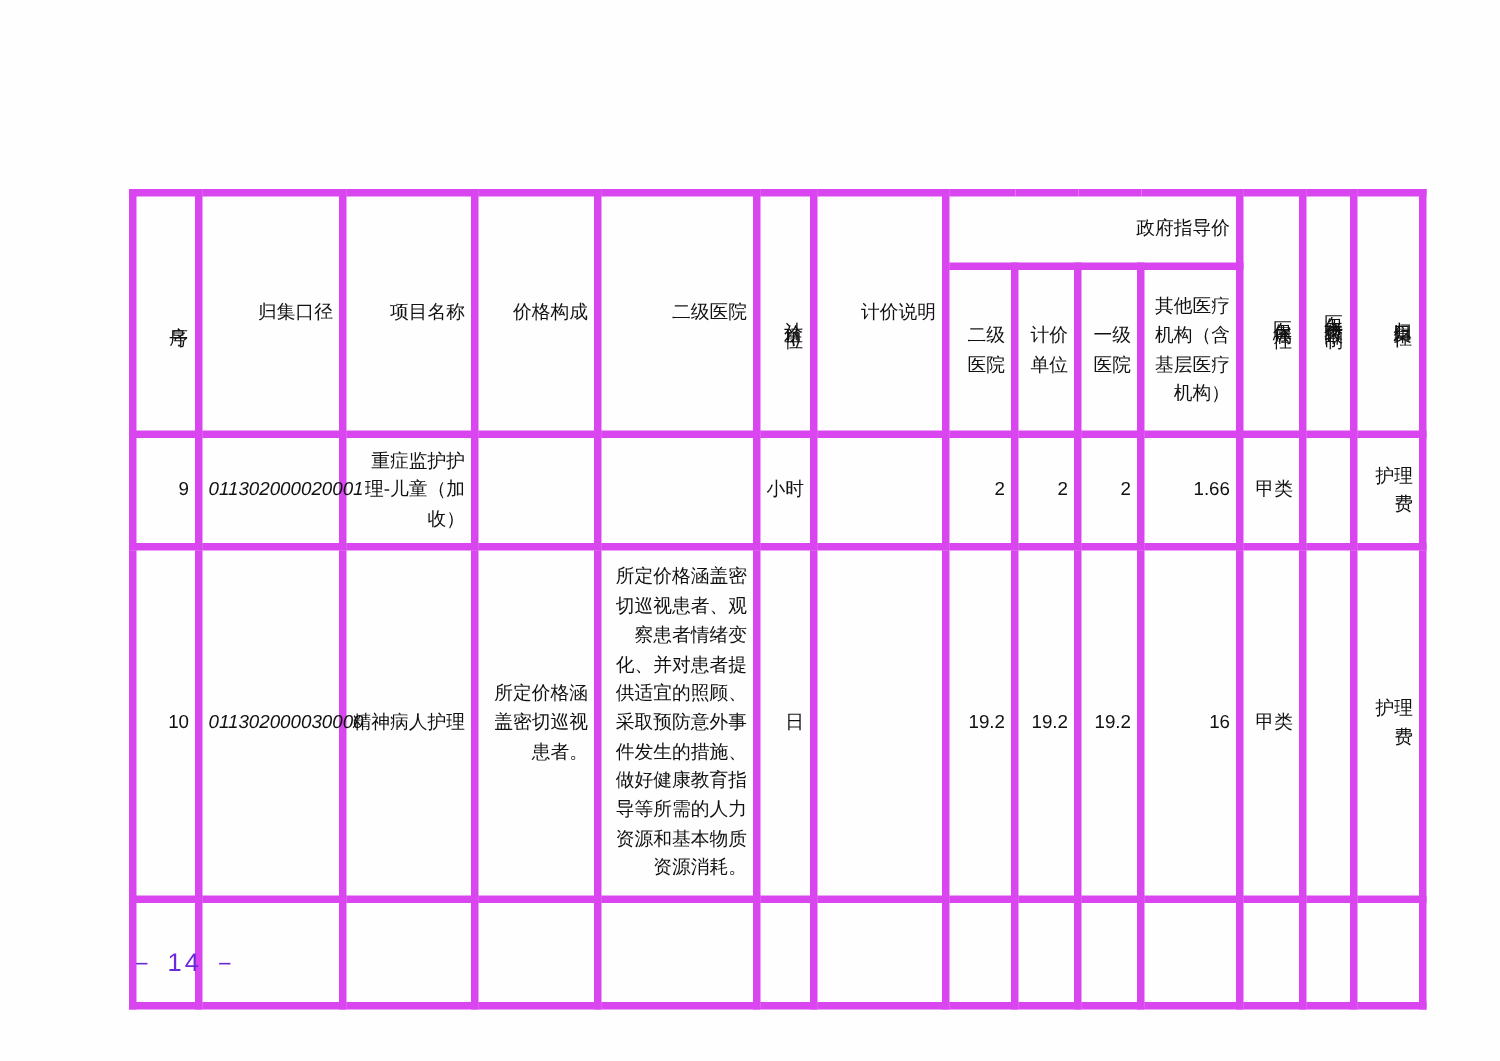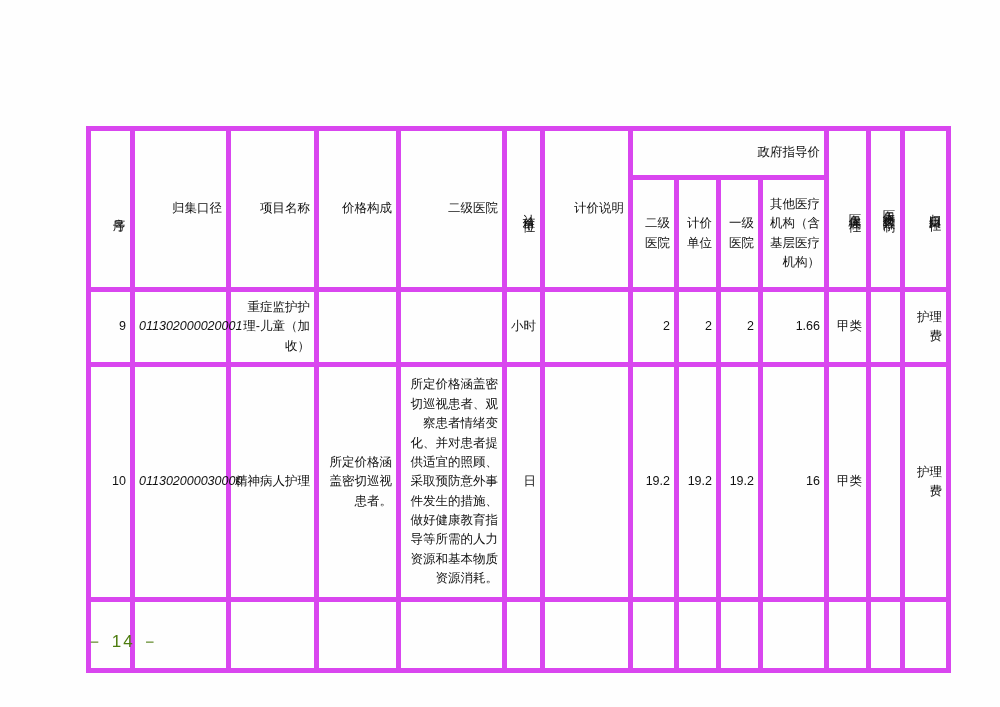--- a/index.html
+++ b/index.html
@@ -98,21 +98,21 @@
     letter-spacing: 0px;
     font-style: italic;
   }
   .page-number {
     position: absolute;
     left: 86px;
     top: 630px;
     width: 120px;
     font-size: 17px;
     letter-spacing: 2px;
-    color: #4d7c0f;
+    color: #6d28d9;
   }
 </style>
 </head>
 <body>
 
 <div class="page">
 
   <div class="table-wrap">
     <table class="price-table">
       <colgroup>

